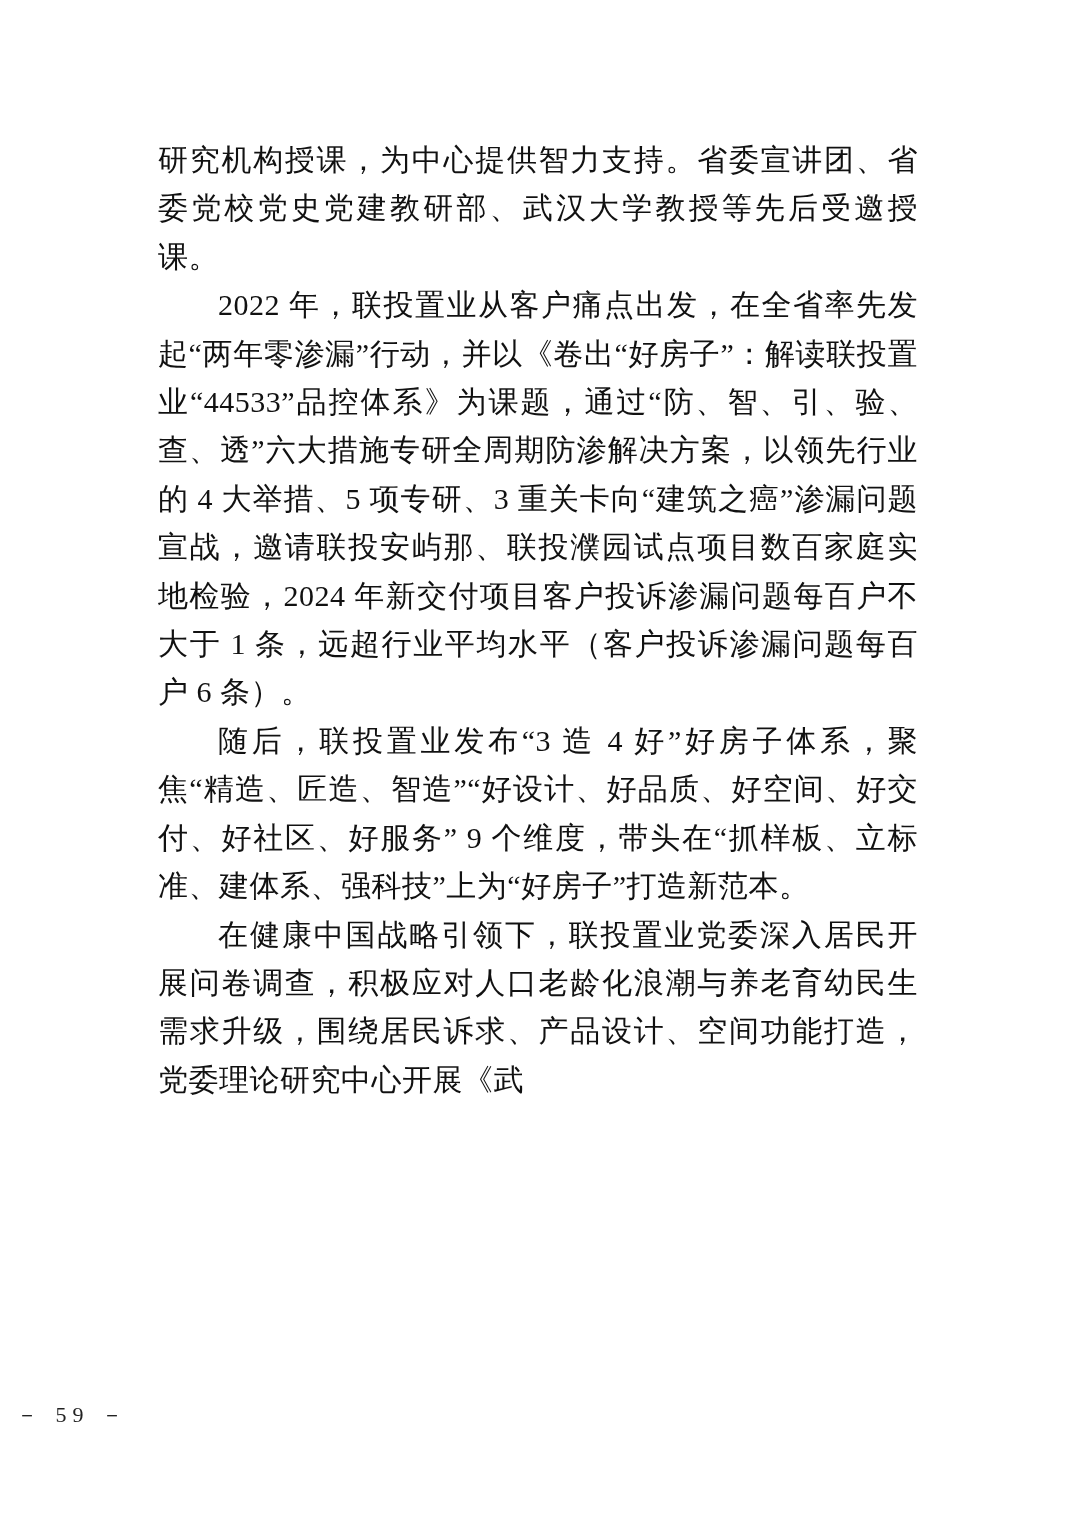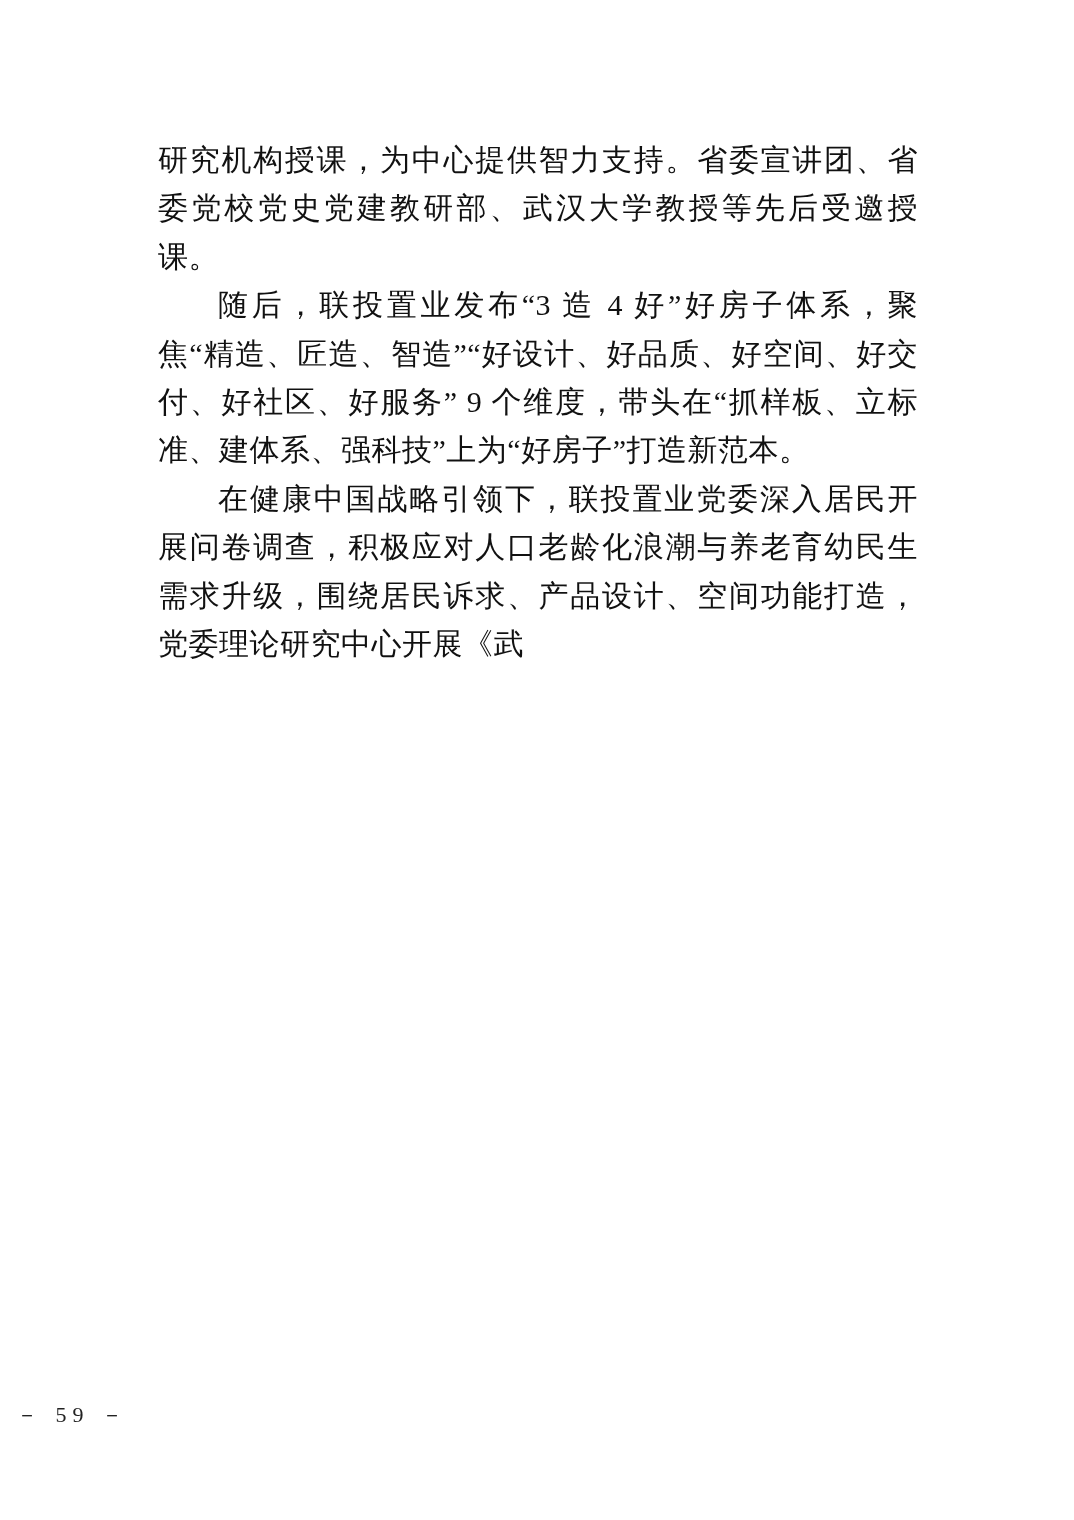--- a/index.html
+++ b/index.html
@@ -49,20 +49,21 @@
     color: #222222;
   }
 </style>
 </head>
 <body>
 
 <div class="page">
 
   <main class="text-block">
     <p class="para no-indent">研究机构授课，为中心提供智力支持。省委宣讲团、省委党校党史党建教研部、武汉大学教授等先后受邀授课。</p>
+    <p class="para">2022 年，联投置业从客户痛点出发，在全省率先发起“两年零渗漏”行动，并以《卷出“好房子”：解读联投置业“44533”品控体系》为课题，通过“防、智、引、验、查、透”六大措施专研全周期防渗解决方案，以领先行业的 4 大举措、5 项专研、3 重关卡向“建筑之癌”渗漏问题宣战，邀请联投安屿那、联投濮园试点项目数百家庭实地检验，2024 年新交付项目客户投诉渗漏问题每百户不大于 1 条，远超行业平均水平（客户投诉渗漏问题每百户 6 条）。</p>
     <p class="para">随后，联投置业发布“3 造 4 好”好房子体系，聚焦“精造、匠造、智造”“好设计、好品质、好空间、好交付、好社区、好服务” 9 个维度，带头在“抓样板、立标准、建体系、强科技”上为“好房子”打造新范本。</p>
     <p class="para">在健康中国战略引领下，联投置业党委深入居民开展问卷调查，积极应对人口老龄化浪潮与养老育幼民生需求升级，围绕居民诉求、产品设计、空间功能打造，党委理论研究中心开展《武</p>
   </main>
 
   <footer class="page-footer">
     <span class="page-number">－ 59 －</span>
   </footer>
 
 </div>
 

